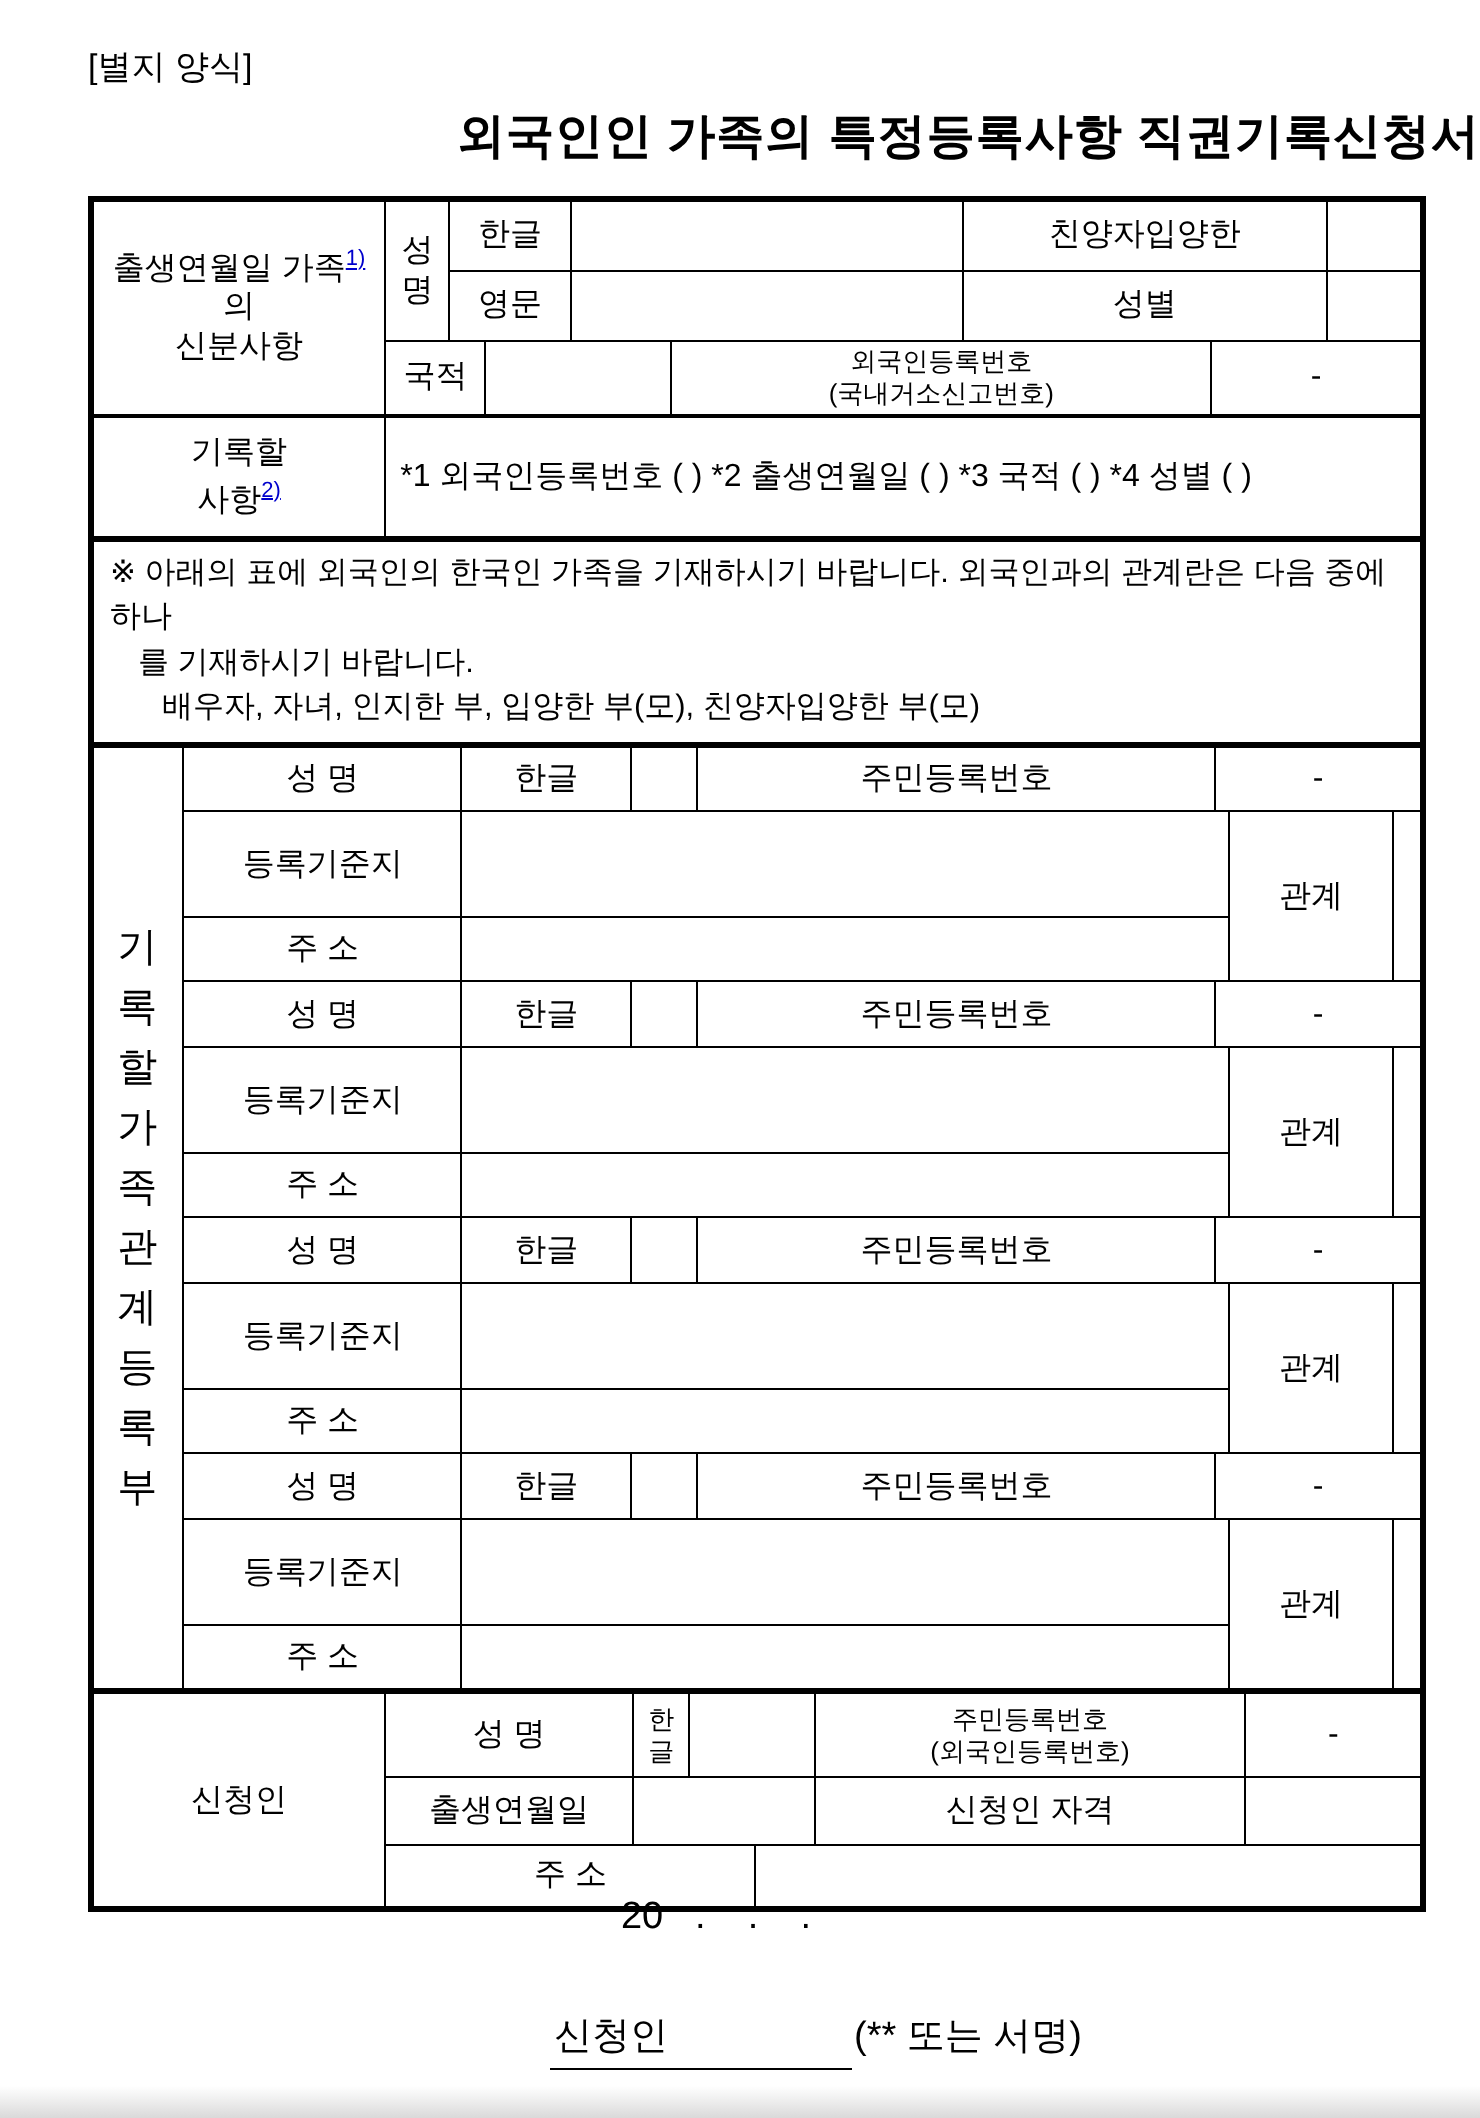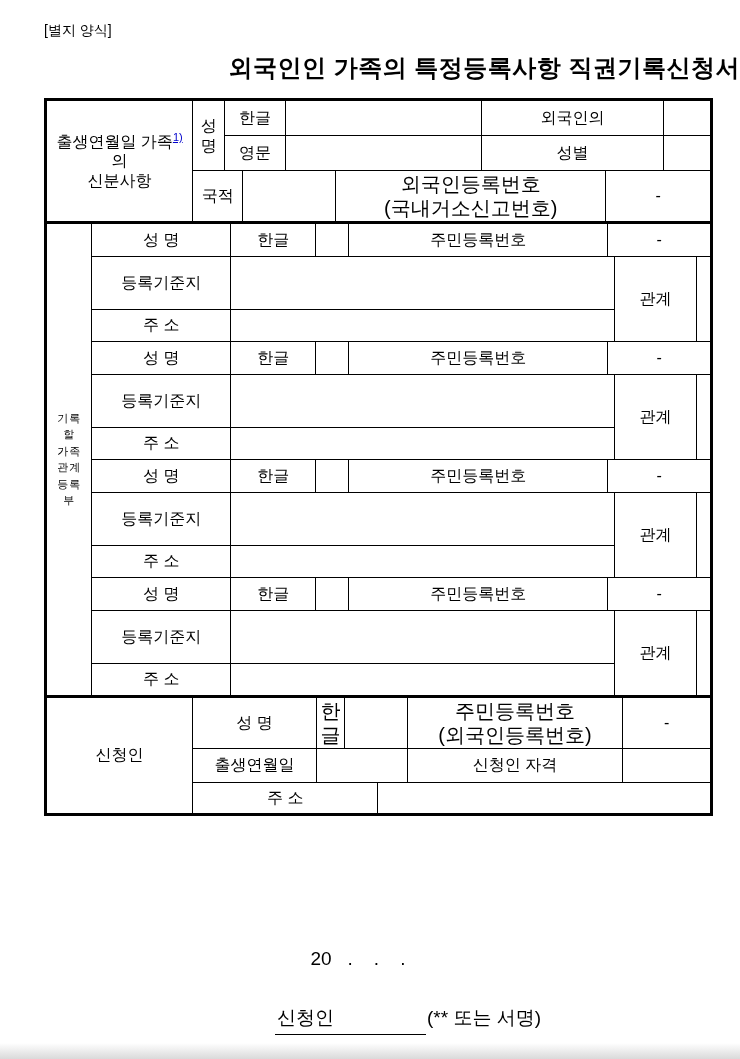--- a/index.html
+++ b/index.html
@@ -1,34 +1,34 @@
 <!DOCTYPE html>
 <html><head>
 <meta charset="utf-8">
 <style>
   html,body{margin:0;padding:0;}
   body{
     width:740px;height:1059px;position:relative;background:#ffffff;
     font-family:"Liberation Sans","DejaVu Sans",sans-serif;color:#000;
     overflow:hidden;
   }
-  .corner-note{position:absolute;left:44px;top:22px;font-size:14px;}
+  .corner-note{position:absolute;left:44px;top:22px;font-size:17px;}
   .form-title{position:absolute;left:0;right:0;top:52px;text-align:right;
     font-size:24px;font-weight:bold;letter-spacing:0.5px;}
   .form-wrap{position:absolute;left:44px;top:98px;width:665px;border:2px solid #000;background:#fff;}
   table{border-collapse:collapse;table-layout:fixed;width:100%;}
   td{border:1px solid #000;font-size:16px;text-align:center;vertical-align:middle;
      padding:1px 2px;overflow:hidden;line-height:1.2;}
   .pre{white-space:pre-line;}
-  .fs15{font-size:20px;}
+  .fs15{font-size:13px;}
   .left{text-align:left;}
   .thick-top{border-top:2px solid #000;}
   .notice-cell{text-align:left;padding:5px 8px;font-size:15.5px;line-height:1.45;}
   .notice-indent{padding-left:26px;}
-  .side-label{font-size:11px;line-height:1.5;letter-spacing:1px;}
+  .side-label{font-size:20px;line-height:1.5;letter-spacing:1px;}
   sup.ref{color:#0000cc;text-decoration:underline;font-size:11px;line-height:0;cursor:pointer;}
   .rel-cell{font-size:16px;}
   .date-line{position:absolute;top:948px;left:0;width:100%;text-align:center;
     font-size:19px;white-space:pre;transform:translateX(-12px);}
   .sig-line{position:absolute;top:1005px;left:0;width:100%;text-align:center;font-size:19px;
     transform:translateX(38px);}
   .sig-name{display:inline-block;border-bottom:1.5px solid #000;padding:0 92px 3px 2px;}
   .sig-note{padding-left:1px;}
   .bottom-fade{position:absolute;left:0;right:0;bottom:0;height:16px;
     background:linear-gradient(to bottom,rgba(255,255,255,0),rgba(120,120,120,0.28));}
@@ -56,40 +56,66 @@
     <tbody>
         <tr style="height:35px">
       <td rowspan="3">
         <div><span>출생연월일 가족</span><sup class="ref">1)</sup><span>의</span></div>
         <div>신분사항</div>
       </td>
       <td rowspan="2" class="pre">성
 명</td>
       <td colspan="2">한글</td>
       <td colspan="2"></td>
-      <td colspan="2">외국인의</td>
+      <td colspan="2">친양자입양한</td>
       <td></td>
     </tr>
     <tr style="height:35px">
       <td colspan="2">영문</td>
       <td colspan="2"></td>
       <td colspan="2">성별</td>
       <td></td>
     </tr>
     <tr style="height:37px">
       <td colspan="2">국적</td>
       <td colspan="2"></td>
       <td colspan="2" class="pre fs15">외국인등록번호
 (국내거소신고번호)</td>
       <td colspan="2">-</td>
     </tr>
   </tbody>
     </table>
 
-
+  <table>
+    <colgroup>
+        <col style="width:145px">
+        <col style="width:514px">
+      </colgroup>
+    <tbody>
+        <tr style="height:60px">
+      <td>
+        <div>기록할</div>
+        <div style="margin-top:4px"><span>사항</span><sup class="ref">2)</sup></div>
+      </td>
+      <td class="left" style="padding-left:7px">*1 외국인등록번호 ( )  *2 출생연월일 ( )  *3 국적 ( )  *4 성별 ( )</td>
+    </tr>
+  </tbody>
+    </table>
+
+  <table class="thick-top">
+    <tbody>
+        <tr style="height:70px">
+      <td class="notice-cell">
+        <div>※ 아래의 표에 외국인의 한국인 가족을 기재하시기 바랍니다. 외국인과의 관계란은 다음 중에 하나</div>
+        <div style="padding-left:14px">를 기재하시기 바랍니다.</div>
+        <div class="notice-indent">배우자, 자녀, 인지한 부, 입양한 부(모), 친양자입양한 부(모)</div>
+      </td>
+    </tr>
+  </tbody>
+    </table>
 
   <table class="thick-top">
     <colgroup>
       <col style="width:45px">
         <col style="width:138px">
         <col style="width:84px">
       <col style="width:33px">
         <col style="width:257px">
         <col style="width:7px">
       <col style="width:81px">

